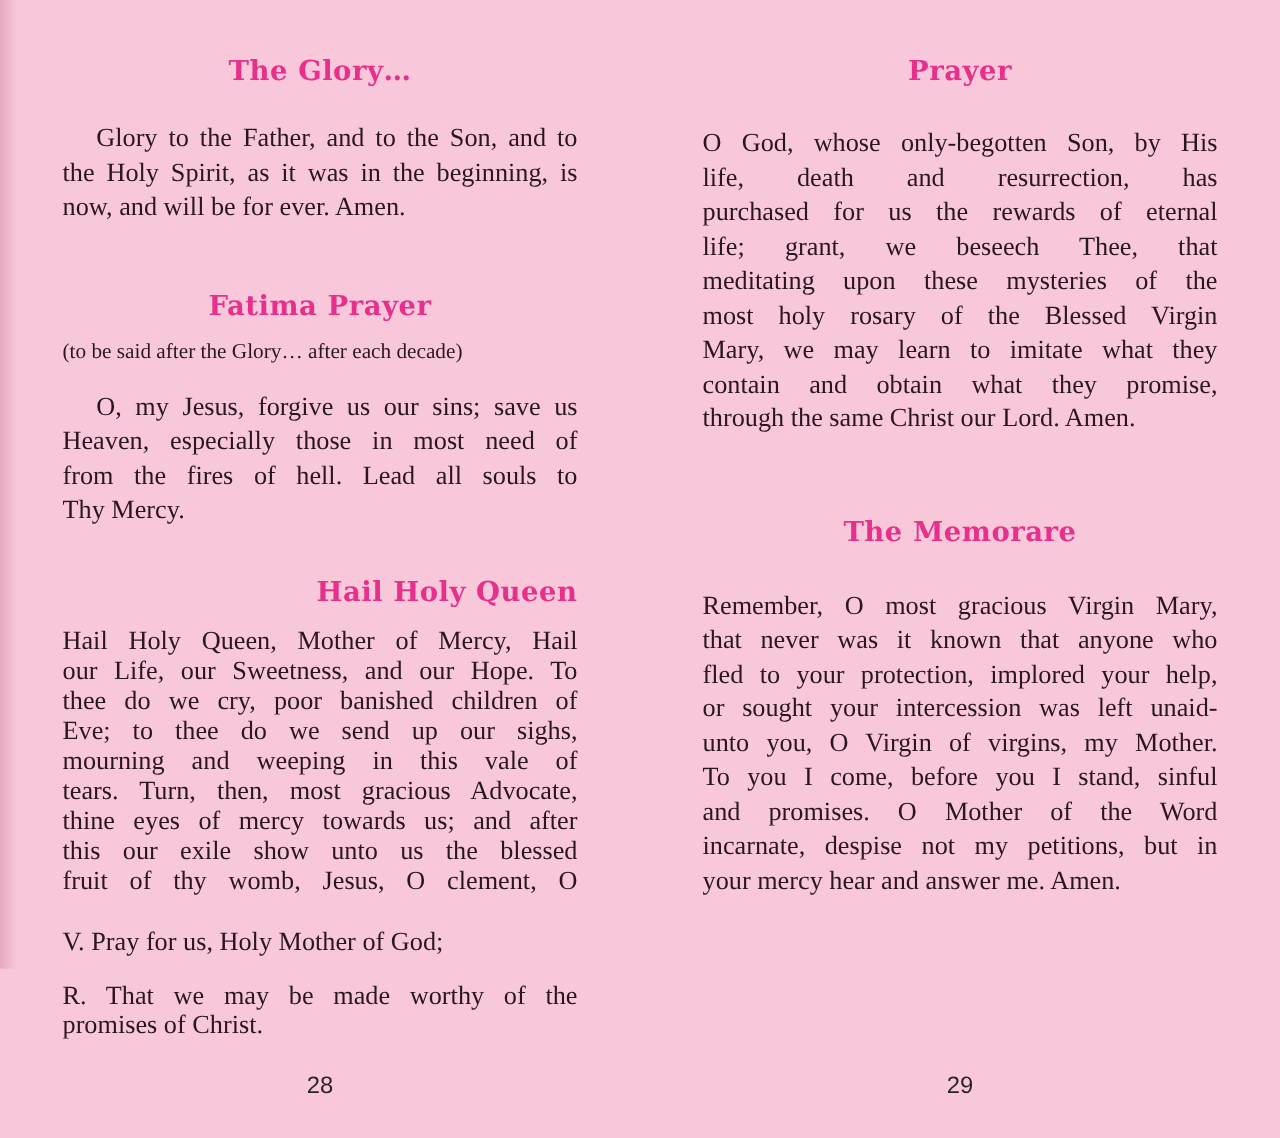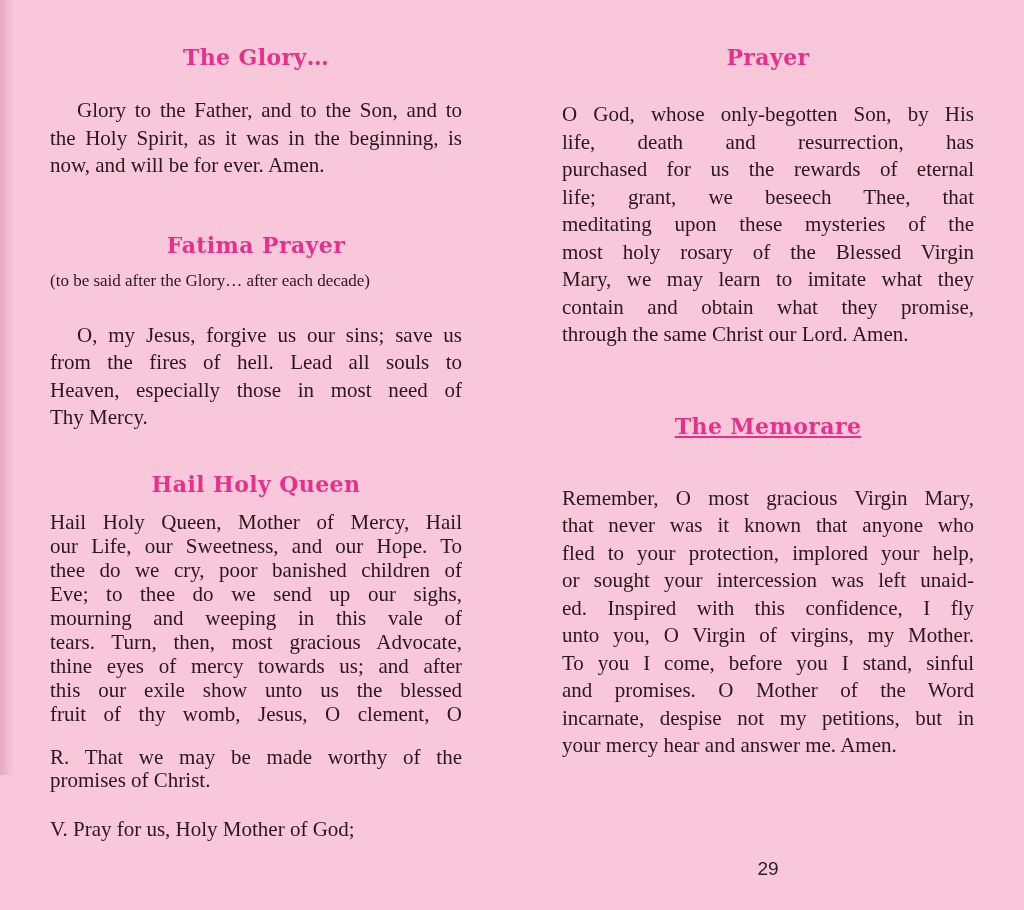--- a/index.html
+++ b/index.html
@@ -68,73 +68,74 @@
     text-align: center;
     font-family: "Liberation Sans", sans-serif;
     font-size: 19px;
     color: var(--page-num);
   }
   
   .mt-top          { margin-top: 44px; }
   .mt-glory-body   { margin-top: 27px; }
   .mt-fatima       { margin-top: 52px; }
   .mt-note         { margin-top: 13px; }
-  .mt-fatima-body  { margin-top: 31px; }
-  .mt-hail         { margin-top: 39px; }
+  .mt-fatima-body  { margin-top: 21px; }
+  .mt-hail         { margin-top: 39px; text-align: right; }
   .mt-hail-body    { margin-top: 13px; }
   .mt-versicle     { margin-top: 25px; }
   .mt-response     { margin-top: 20px; }
   .mt-prayer-body  { margin-top: 31px; }
-  .mt-memorare     { margin-top: 64px; text-decoration: underline; }
-  .mt-memorare-body{ margin-top: 46px; }
+  .mt-memorare     { margin-top: 64px; }
+  .mt-memorare-body{ margin-top: 32px; }
 </style>
 </head>
 <body>
 
 <div class="spread">
   <div class="edge-shade"></div>
 
   <section class="page">
     <h2 class="heading mt-top">The Glory…</h2>
     <div class="para std mt-glory-body indent-first">
         <div class="ln">Glory to the Father, and to the Son, and to</div>
         <div class="ln">the Holy Spirit, as it was in the beginning, is</div>
         <div class="ln last">now, and will be for ever. Amen.</div>
       </div>
 
     <h2 class="heading mt-fatima">Fatima Prayer</h2>
     <div class="note mt-note">(to be said after the Glory… after each decade)</div>
     <div class="para std mt-fatima-body indent-first">
         <div class="ln">O, my Jesus, forgive us our sins; save us</div>
+        <div class="ln">Heaven, especially those in most need of</div>
         <div class="ln">from the fires of hell. Lead all souls to</div>
-        <div class="ln">Heaven, especially those in most need of</div>
         <div class="ln last">Thy Mercy.</div>
       </div>
 
     <h2 class="heading mt-hail">Hail Holy Queen</h2>
     <div class="para tight mt-hail-body">
         <div class="ln">Hail Holy Queen, Mother of Mercy, Hail</div>
         <div class="ln">our Life, our Sweetness, and our Hope. To</div>
         <div class="ln">thee do we cry, poor banished children of</div>
         <div class="ln">Eve; to thee do we send up our sighs,</div>
         <div class="ln">mourning and weeping in this vale of</div>
         <div class="ln">tears. Turn, then, most gracious Advocate,</div>
         <div class="ln">thine eyes of mercy towards us; and after</div>
         <div class="ln">this our exile show unto us the blessed</div>
         <div class="ln">fruit of thy womb, Jesus, O clement, O</div>
       </div>
 
+    <div class="para tight mt-versicle">
+        <div class="ln last">V. Pray for us, Holy Mother of God;</div>
+      </div>
     <div class="para vtight mt-response">
         <div class="ln">R. That we may be made worthy of the</div>
         <div class="ln last">promises of Christ.</div>
       </div>
-    <div class="para tight mt-versicle">
-        <div class="ln last">V. Pray for us, Holy Mother of God;</div>
-      </div>
 
+    <div class="page-num">28</div>
   </section>
 
   <section class="page">
     <h2 class="heading mt-top">Prayer</h2>
     <div class="para std mt-prayer-body">
         <div class="ln">O God, whose only-begotten Son, by His</div>
         <div class="ln">life, death and resurrection, has</div>
         <div class="ln">purchased for us the rewards of eternal</div>
         <div class="ln">life; grant, we beseech Thee, that</div>
         <div class="ln">meditating upon these mysteries of the</div>
@@ -143,21 +144,20 @@
         <div class="ln">contain and obtain what they promise,</div>
         <div class="ln last">through the same Christ our Lord. Amen.</div>
       </div>
 
     <h2 class="heading mt-memorare">The Memorare</h2>
     <div class="para std mt-memorare-body">
         <div class="ln">Remember, O most gracious Virgin Mary,</div>
         <div class="ln">that never was it known that anyone who</div>
         <div class="ln">fled to your protection, implored your help,</div>
         <div class="ln">or sought your intercession was left unaid-</div>
-        <div class="ln">ed. Inspired with this confidence, I fly</div>
         <div class="ln">unto you, O Virgin of virgins, my Mother.</div>
         <div class="ln">To you I come, before you I stand, sinful</div>
         <div class="ln">and promises. O Mother of the Word</div>
         <div class="ln">incarnate, despise not my petitions, but in</div>
         <div class="ln last">your mercy hear and answer me. Amen.</div>
       </div>
 
     <div class="page-num">29</div>
   </section>
 </div>

